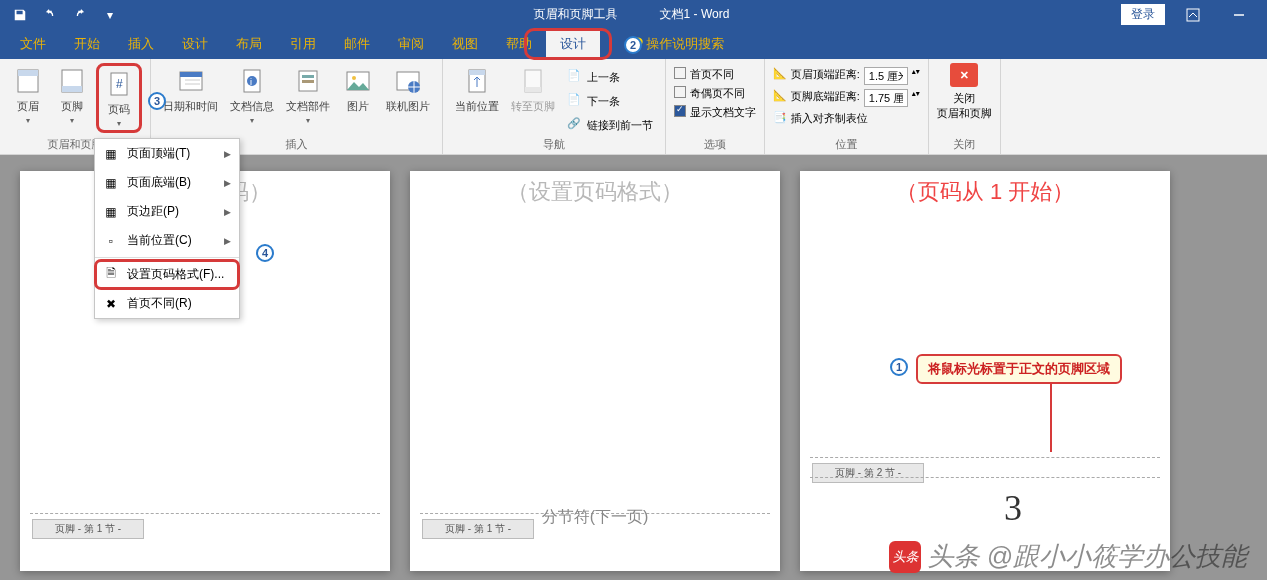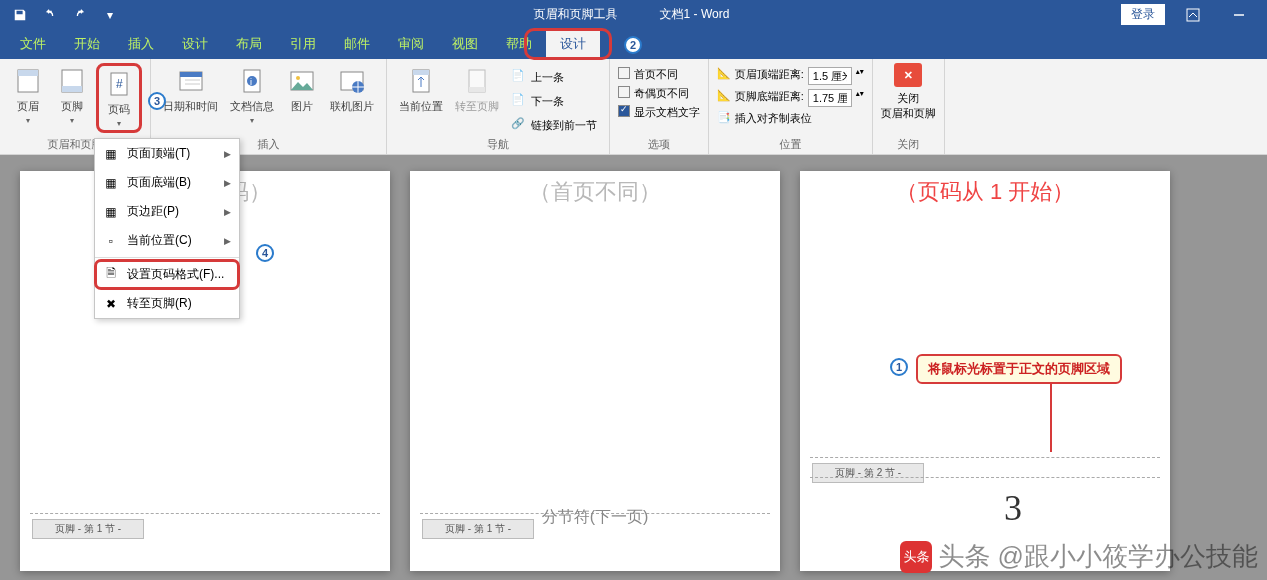--- a/index.html
+++ b/index.html
@@ -11,21 +11,21 @@
 .qat-item { width: 28px; height: 24px; display: flex; align-items: center; justify-content: center; color: #fff; }
 .qat-item svg { width: 14px; height: 14px; }
 .title-center { flex: 1; display: flex; justify-content: center; gap: 30px; }
 .title-tool { padding: 0 12px; }
 .title-right { display: flex; align-items: center; gap: 10px; padding-right: 10px; }
 .login-btn { background: #fff; color: #2b579a; padding: 2px 10px; font-size: 12px; }
 .win-btn { width: 36px; height: 24px; display: flex; align-items: center; justify-content: center; }
 
 
 .tabbar { height: 30px; background: #2b579a; display: flex; align-items: center; padding: 0 6px; }
-.tab { color: #bef264; font-size: 13px; padding: 0 14px; height: 30px; display: flex; align-items: center; position: relative; }
+.tab { color: #eab308; font-size: 13px; padding: 0 14px; height: 30px; display: flex; align-items: center; position: relative; }
 .tab.active { background: #f3f3f3; color: #2b579a; }
 .tab-highlight { border: 3px solid #d63a3a; border-radius: 10px; position: absolute; width: 88px; height: 32px; left: 524px; top: 28px; z-index: 10; pointer-events: none; }
 .circ { width: 18px; height: 18px; border-radius: 50%; background: #fff; color: #2b579a; border: 2px solid #2b7bcc; font-weight: bold; font-size: 11px; display: inline-flex; align-items: center; justify-content: center; position: absolute; z-index: 20; }
 
 
 .ribbon { height: 96px; background: #f3f3f3; border-bottom: 1px solid #d4d4d4; display: flex; }
 .rgrp { border-right: 1px solid #d4d4d4; padding: 4px 8px 0; display: flex; flex-direction: column; }
 .rgrp-body { flex: 1; display: flex; align-items: flex-start; gap: 4px; }
 .rgrp-label { text-align: center; font-size: 11px; color: #666; padding: 2px 0; }
 .rbtn { display: flex; flex-direction: column; align-items: center; gap: 2px; padding: 2px 4px; font-size: 11px; color: #444; min-width: 40px; }
@@ -60,21 +60,21 @@
 .dotted { position: absolute; left: 10px; right: 10px; border-top: 1px dashed #aaa; }
 .sec-break { position: absolute; font-size: 16px; color: #888; left: 50%; transform: translateX(-50%); }
 .pg-num { position: absolute; right: 40%; font-size: 36px; color: #333; font-family: "Times New Roman", serif; }
 
 
 .callout { position: absolute; background: #fffbe0; border: 2px solid #d63a3a; border-radius: 6px; padding: 4px 10px; font-size: 13px; color: #c22; font-weight: bold; z-index: 15; }
 .arrow-up { position: absolute; width: 2px; background: #d63a3a; z-index: 14; }
 .arrow-up::before { content: ""; position: absolute; top: -8px; left: -4px; border: 5px solid transparent; border-bottom-color: #d63a3a; }
 
 
-.watermark { position: absolute; right: 9px; bottom: 6px; font-size: 26px; color: rgba(0,0,0,.45); font-weight: 500; z-index: 40; display: flex; align-items: center; gap: 6px; }
+.watermark { position: absolute; right: 20px; bottom: 6px; font-size: 26px; color: rgba(0,0,0,.45); font-weight: 500; z-index: 40; display: flex; align-items: center; gap: 6px; font-style: italic; }
 .wm-logo { width: 32px; height: 32px; background: #d33; border-radius: 6px; color: #fff; display: flex; align-items: center; justify-content: center; font-size: 13px; }
 </style>
 </head>
 <body>
 
 <div class="titlebar">
   <div class="qat">
     <div class="qat-item">
         <svg viewBox="0 0 16 16">
           <path fill="#fff" d="M2 2h10l2 2v10H2zM4 3v4h7V3zM4 9h8v4H4z"></path>
@@ -117,20 +117,21 @@
   <div class="tab">开始</div>
   <div class="tab">插入</div>
   <div class="tab">设计</div>
   <div class="tab">布局</div>
   <div class="tab">引用</div>
   <div class="tab">邮件</div>
   <div class="tab">审阅</div>
   <div class="tab">视图</div>
   <div class="tab">帮助</div>
   <div class="tab active">设计</div>
+  <div class="tab" style="padding-left:30px">💡 <span>操作说明搜索</span></div>
 </div>
 <div class="tab-highlight"></div>
 <div class="circ" style="left:624px;top:36px">2</div>
 
 <div class="ribbon">
   <div class="rgrp">
     <div class="rgrp-body">
       <div class="rbtn has-dd">
           <div class="rbtn-icon">
             <svg viewBox="0 0 28 28">
@@ -179,20 +180,30 @@
       <div class="rbtn has-dd">
           <div class="rbtn-icon">
             <svg viewBox="0 0 28 28">
               <rect x="6" y="3" width="16" height="22" fill="#fff" stroke="#888"></rect>
               <circle cx="14" cy="14" r="5" fill="#4a7bc4"></circle>
               <text x="12" y="18" font-size="9" fill="#fff">i</text>
             </svg>
           </div>
           <span>文档信息</span>
         </div>
+      <div class="rbtn has-dd">
+          <div class="rbtn-icon">
+            <svg viewBox="0 0 28 28">
+              <rect x="5" y="4" width="18" height="20" fill="#fff" stroke="#888"></rect>
+              <rect x="8" y="8" width="12" height="3" fill="#7aa"></rect>
+              <rect x="8" y="13" width="12" height="3" fill="#a97"></rect>
+            </svg>
+          </div>
+          <span>文档部件</span>
+        </div>
       <div class="rbtn">
           <div class="rbtn-icon">
             <svg viewBox="0 0 28 28">
               <rect x="3" y="5" width="22" height="18" fill="#fff" stroke="#888"></rect>
               <circle cx="10" cy="11" r="2" fill="#f0c040"></circle>
               <path d="M3 23l7-8 5 5 4-4 6 7z" fill="#6a9"></path>
             </svg>
           </div>
           <span>图片</span>
         </div>
@@ -326,33 +337,33 @@
       <span>当前位置(C)</span>
       <span class="dd-arrow">▶</span>
     </div>
   <div class="dd-sep"></div>
   <div class="dd-item hl">
       <span class="dd-ic">🗎</span>
       <span>设置页码格式(F)...</span>
     </div>
   <div class="dd-item">
       <span class="dd-ic">✖</span>
-      <span>转至页脚(R)</span>
+      <span>首页不同(R)</span>
     </div>
 </div>
 <div class="circ" style="left:256px;top:244px">4</div>
 
 <div class="doc-area">
   <div class="page">
     <div class="page-header-txt">不需要页码）</div>
     <div class="dotted" style="top:342px"></div>
     <div class="footer-tag" style="top:348px">页脚 - 第 1 节 -</div>
   </div>
   <div class="page">
-    <div class="page-header-txt">（首页不同）</div>
+    <div class="page-header-txt">（设置页码格式）</div>
     <div class="dotted" style="top:342px"></div>
     <div class="sec-break" style="top:336px">分节符(下一页)</div>
     <div class="footer-tag" style="top:348px">页脚 - 第 1 节 -</div>
   </div>
   <div class="page">
     <div class="page-header-txt" style="color:#ef4444">（页码从 1 开始）</div>
     <div class="dotted" style="top:286px"></div>
     <div class="footer-tag" style="top:292px">页脚 - 第 2 节 -</div>
     <div class="dotted" style="top:306px"></div>
     <div class="pg-num" style="top:316px">3</div>

